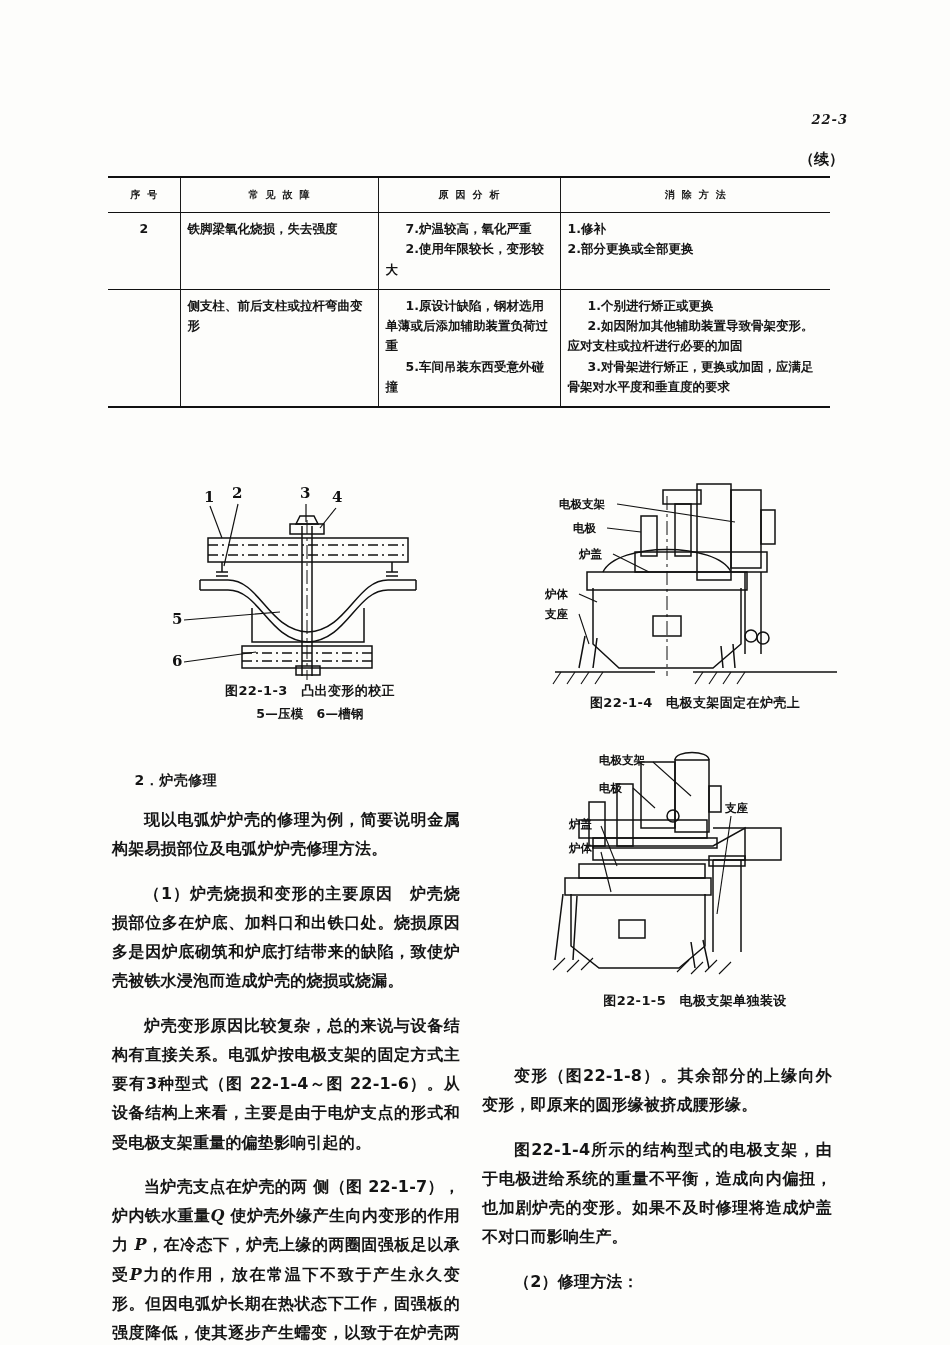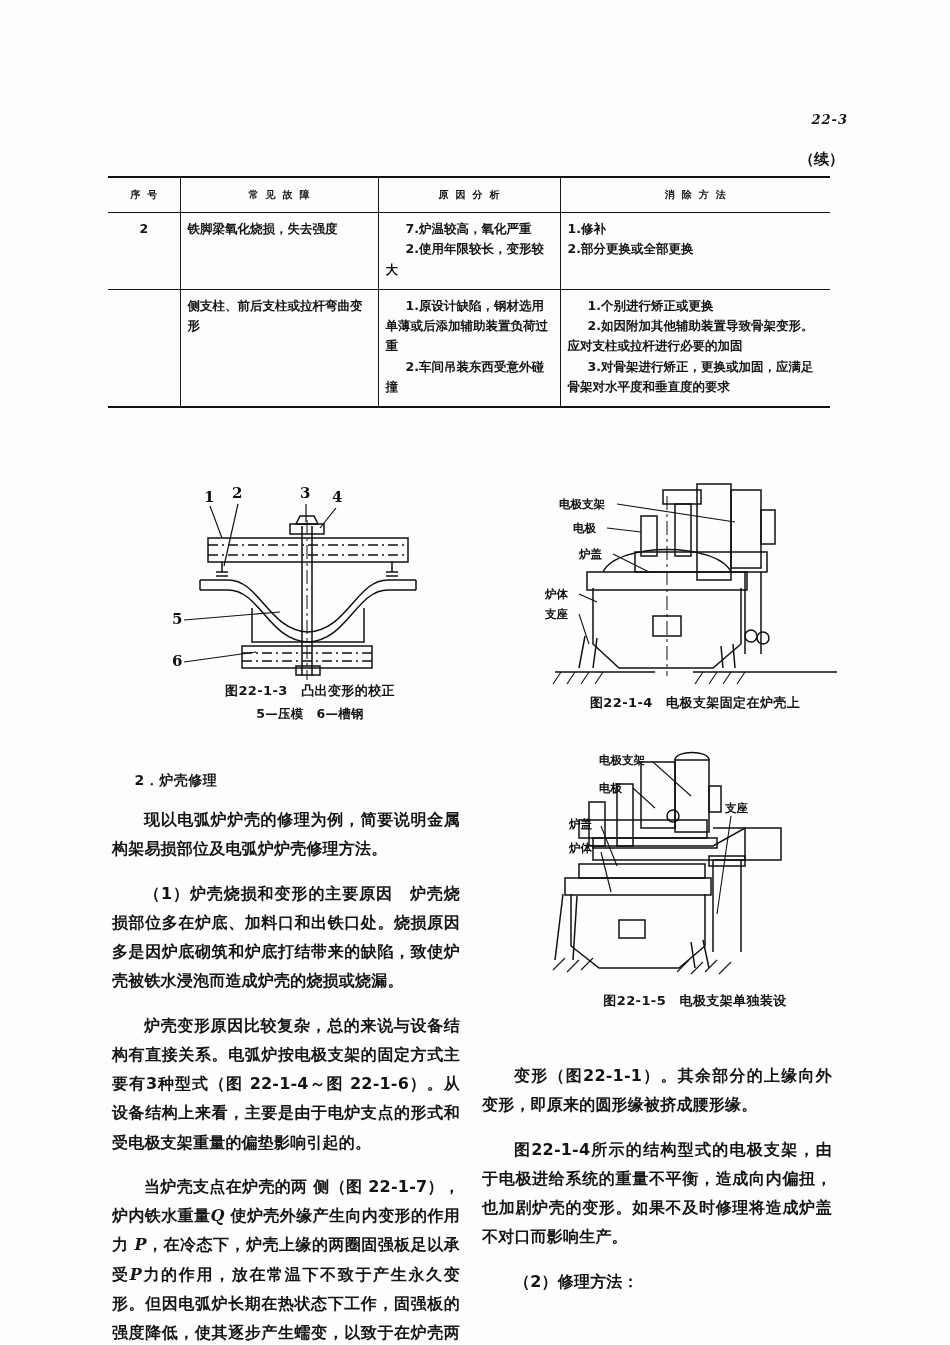--- a/index.html
+++ b/index.html
@@ -186,21 +186,21 @@
             <span class="li-line plain">2.部分更换或全部更换</span>
           </td>
         </tr>
         <tr class="row-sep">
           <td class="cell-no"></td>
           <td>
             <span class="ind">侧支柱、前后支柱或拉杆弯曲变形</span>
           </td>
           <td>
             <span class="li-line first">1.原设计缺陷，钢材选用单薄或后添加辅助装置负荷过重</span>
-            <span class="li-line first">2.车间吊装东西受意外碰撞</span>
+            <span class="li-line first">5.车间吊装东西受意外碰撞</span>
           </td>
           <td>
             <span class="li-line first">1.个别进行矫正或更换</span>
             <span class="li-line first">2.如因附加其他辅助装置导致骨架变形。应对支柱或拉杆进行必要的加固</span>
             <span class="li-line first">3.对骨架进行矫正，更换或加固，应满足骨架对水平度和垂直度的要求</span>
           </td>
         </tr>
       </tbody>
     </table>
   </div>
@@ -367,18 +367,18 @@
 
   <div class="col-left">
     <p class="sect-head">2．炉壳修理</p>
     <p class="body">现以电弧炉炉壳的修理为例，简要说明金属构架易损部位及电弧炉炉壳修理方法。</p>
     <p class="body">（1）炉壳烧损和变形的主要原因　炉壳烧损部位多在炉底、加料口和出铁口处。烧损原因多是因炉底砌筑和炉底打结带来的缺陷，致使炉壳被铁水浸泡而造成炉壳的烧损或烧漏。</p>
     <p class="body">炉壳变形原因比较复杂，总的来说与设备结构有直接关系。电弧炉按电极支架的固定方式主要有3种型式（图 22-1-4～图 22-1-6）。从设备结构上来看，主要是由于电炉支点的形式和受电极支架重量的偏垫影响引起的。</p>
     <p class="body"><span>当炉壳支点在炉壳的两 侧（图 22-1-7），炉内铁水重量</span><span class="it">Q</span><span> 使炉壳外缘产生向内变形的作用力 </span><span class="it">P</span><span>，在冷态下，炉壳上缘的两圈固强板足以承受</span><span class="it">P</span><span>力的作用，放在常温下不致于产生永久变形。但因电弧炉长期在热状态下工作，固强板的强度降低，使其逐步产生蠕变，以致于在炉壳两侧支点的上缘处向内</span></p>
   </div>
 
   <div class="col-right">
-    <p class="body">变形（图22-1-1）。其余部分的上缘向外变形，即原来的圆形缘被挤成腰形缘。</p>
+    <p class="body">变形（图22-1-8）。其余部分的上缘向外变形，即原来的圆形缘被挤成腰形缘。</p>
     <p class="body">图22-1-4所示的结构型式的电极支架，由于电极进给系统的重量不平衡，造成向内偏扭，也加剧炉壳的变形。如果不及时修理将造成炉盖不对口而影响生产。</p>
     <p class="body">（2）修理方法：</p>
   </div>
 
 </div>
 
 </body></html>

